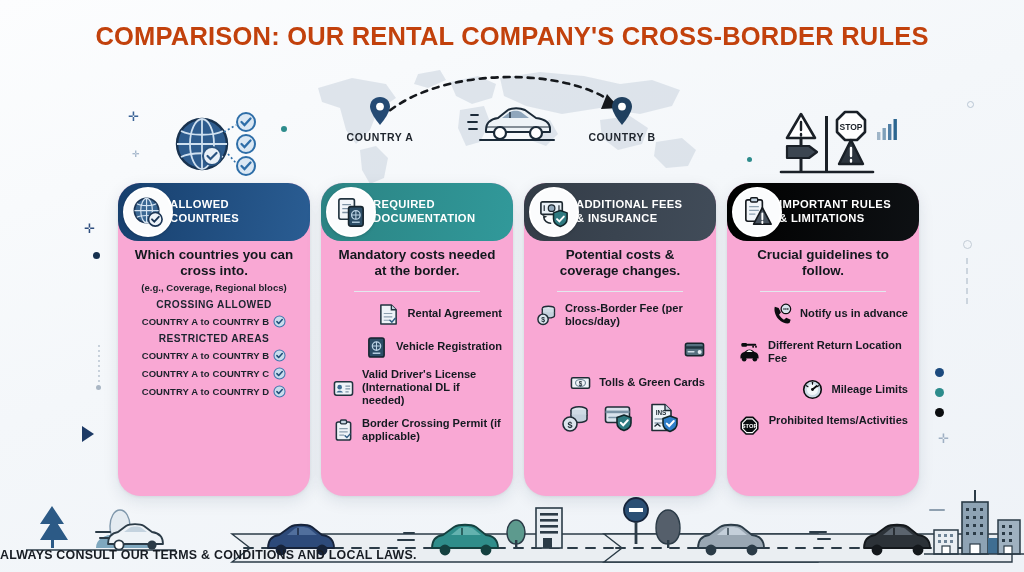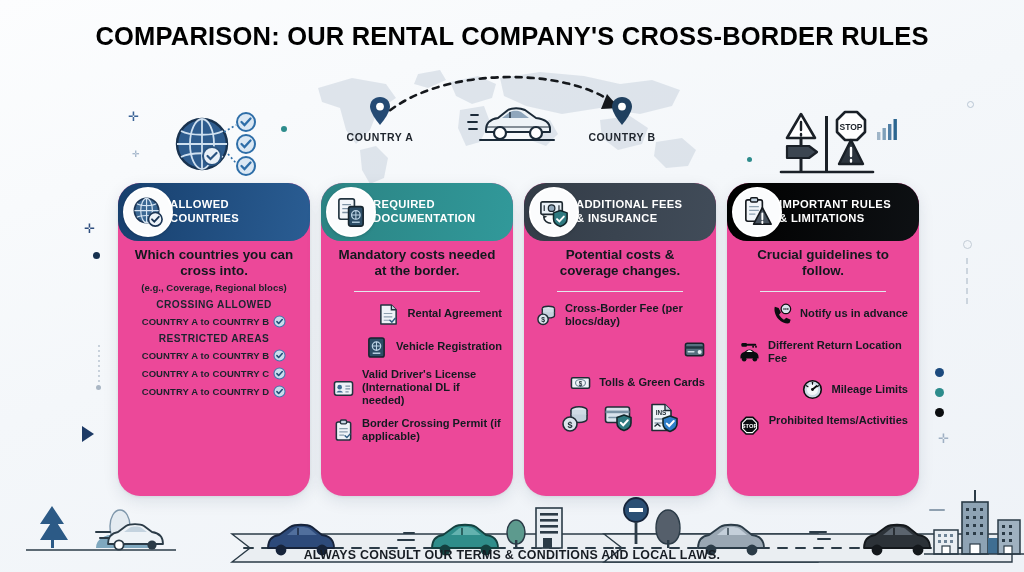--- a/index.html
+++ b/index.html
@@ -15,21 +15,21 @@
   #worldmap {
     position: absolute; left: 300px; top: 58px; width: 430px; height: 128px;
     opacity: .5; pointer-events: none;
   }
 
   
   #title {
     position: absolute; top: 22px; left: 0; width: 100%;
     text-align: center;
     font-size: 25.5px; font-weight: bold; letter-spacing: .2px;
-    color: #000000;
+    color: #c2410c;
   }
 
   
   .pin-group { position: absolute; text-align: center; }
   .pin-group .pin-label {
     font-size: 10.5px; font-weight: bold; letter-spacing: .6px; color: #20262e;
     margin-top: 1px; white-space: nowrap;
   }
   #pin-a { left: 340px; top: 96px; width: 80px; }
   #pin-b { left: 582px; top: 96px; width: 80px; }
@@ -53,21 +53,21 @@
     border-top: 8px solid transparent; border-bottom: 8px solid transparent;
   }
   .vdash { position: absolute; display:flex; flex-direction:column; gap:4px; align-items:center;}
   .vdash i { width:1.5px; height:6px; background:#ccd5de; display:block;}
 
   
   #cards { position: absolute; left: 118px; top: 183px; width: 805px; height: 313px;
            display: flex; gap: 11px; }
   .card {
     width: 192px; height: 100%;
-    background: #ec4899;
+    background: #f9a8d4;
     border-radius: 22px;
     box-shadow: 0 5px 16px rgba(24,40,64,.10), 0 1px 3px rgba(24,40,64,.07);
     position: relative;
     overflow: visible;
   }
   .card-head {
     position: relative;
     height: 58px;
     border-radius: 22px 22px 20px 20px;
     display: flex; align-items: center;
@@ -117,21 +117,21 @@
   .item.mid { align-items: center; }
 
   .trio { display: flex; justify-content: center; gap: 12px; margin-top: 6px; }
   .trio svg { width: 32px; height: 30px; }
 
   
   #bottom-scene { position: absolute; left: 0; bottom: 0; width: 1024px; height: 110px; }
 
   #footnote {
     position: absolute; bottom: 10px; left: 0; width: 100%;
-    text-align: center; font-size: 12.4px; font-weight: bold;
+    text-align: left; font-size: 12.4px; font-weight: bold;
     letter-spacing: .25px; color: #171c23;
   }
 </style>
 </head>
 <body>
 
 <svg id="worldmap" viewBox="0 0 430 128">
   <g fill="#c6d0dc">
     <path d="M18 30 L52 20 L86 26 L96 40 L78 52 L70 72 L56 86 L46 72 L40 50 L22 44 Z"></path>
     <path d="M60 92 L76 88 L88 100 L84 120 L70 126 L62 112 Z"></path>

